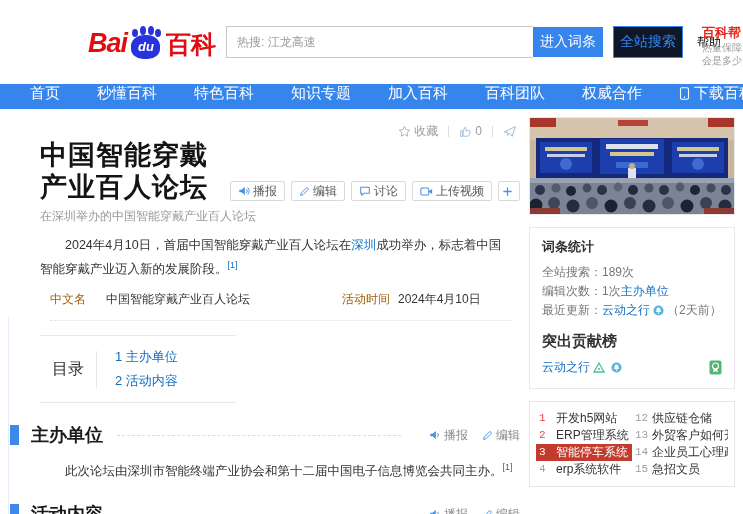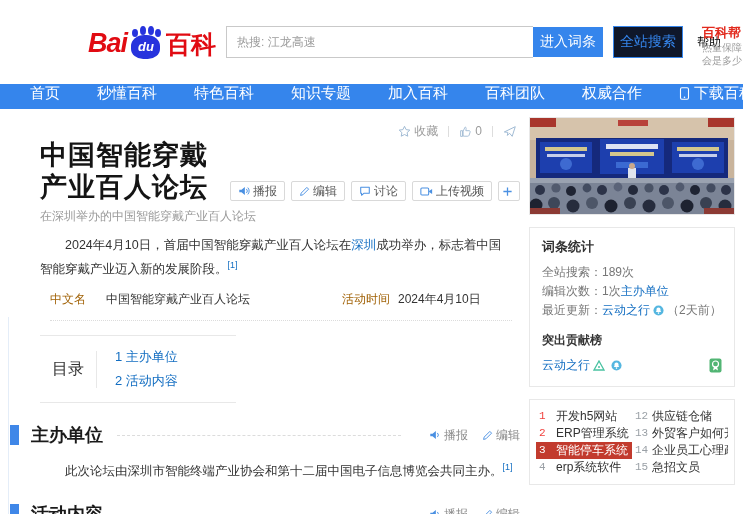--- a/index.html
+++ b/index.html
@@ -83,21 +83,21 @@
   .card{border:1px solid #e8e8e8;background:#fff;margin-bottom:12px;}
   .photo-card .ph{display:block;width:204px;height:96px;}
   .photo-caption{display:flex;padding:7px 8px 9px 8px;font-size:13px;color:#333;line-height:18px;cursor:pointer;}
   .photo-caption .icon{color:#7f9bb5;margin:2px 6px 0 0;flex:none;display:inline-flex;}
 
   .stats-card{padding:10px 12px 12px 12px;font-size:12px;color:#777;}
   .stats-title{font-size:13px;color:#333;font-weight:bold;margin-bottom:7px;}
   .stats-row{line-height:19px;display:flex;align-items:center;white-space:nowrap;}
   .stats-row a{color:#136ec2;text-decoration:none;cursor:pointer;}
   .mini-icon{display:inline-flex;margin:0 3px;}
-  .contrib-title{font-size:12px;color:#333;font-weight:bold;margin:12px 0 7px 0;font-family:Liberation Serif, serif;}
+  .contrib-title{font-size:15px;color:#333;font-weight:bold;margin:12px 0 7px 0;font-family:Liberation Serif, serif;}
   .contrib-row{display:flex;align-items:center;line-height:18px;}
   .contrib-row a{color:#136ec2;text-decoration:none;cursor:pointer;}
   .medal{margin-left:auto;display:inline-flex;cursor:pointer;}
 
   .hotlist{padding:8px 6px;display:flex;font-size:12px;}
   .hotcol{width:50%;}
   .hotrow{display:flex;align-items:center;height:17px;line-height:17px;cursor:pointer;white-space:nowrap;overflow:hidden;}
   .hotnum{width:12px;flex:none;margin:0 5px 0 3px;color:#9aa0a6;font-family:"Liberation Mono","DejaVu Sans Mono",monospace;font-size:11px;}
   .hotnum.top{color:#f1403c;}
   .hotlabel{color:#333;}

